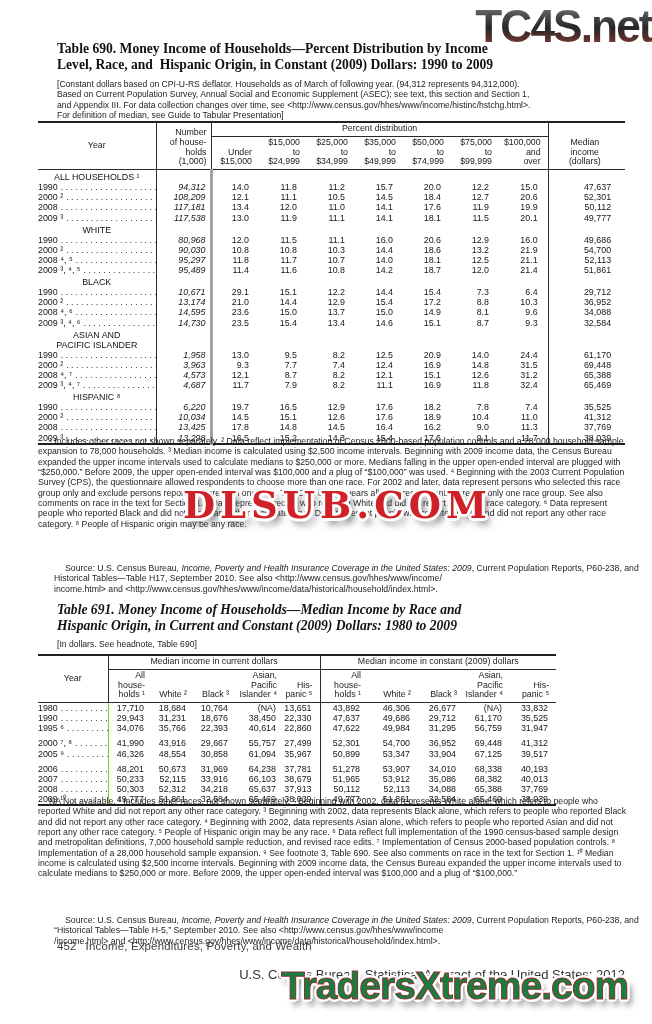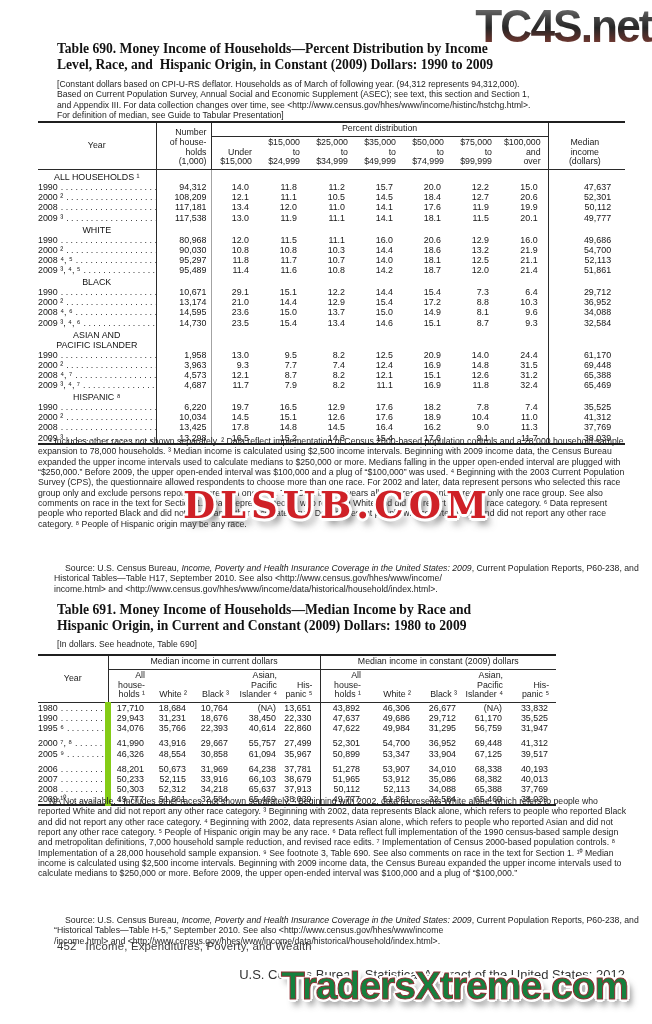--- a/index.html
+++ b/index.html
@@ -24,24 +24,24 @@
           white-space:pre-line;padding:1px 7px 2px 0;text-align:right;color:#1b1b1b;}
   .tbl thead{border-bottom:1px solid #2a2a2a;}
   th.h-year{text-align:center;vertical-align:middle;padding:0;}
   th.h-span{text-align:center;border-bottom:1px solid #2a2a2a;padding:1px 0 2px 0;vertical-align:top;}
   th.h-med{text-align:center;padding:1px 4px 2px 0;}
   th.h-hh{padding-right:4px;}
   .vr{border-right:1px solid #2a2a2a;}
   .tbl td{font-size:8.9px;line-height:10.1px;padding:0 10px 0 0;text-align:right;color:#161616;}
   .t690 tbody td:first-child, .t691 tbody td:first-child{text-align:left;padding:0;}
   .t690 tbody td:nth-child(1), .t690 thead .c-year{border-right:1px solid #2a2a2a;}
-  .t690 tbody td:nth-child(2){border-right:1px solid #a3a3a3;padding-right:4px;}
+  .t690 tbody td:nth-child(2){border-right:3px solid #a3a3a3;padding-right:4px;font-style:italic;}
   .t690 tbody td:nth-child(9){border-right:1px solid #2a2a2a;}
   .t690 tbody td:last-child{padding-right:14px;}
-  .t691 tbody td:nth-child(1){border-right:6px solid #84cc16;}
+  .t691 tbody td:nth-child(1){border-right:1px solid #84cc16;}
   .t691 tbody td:nth-child(6){border-right:1px solid #2a2a2a;}
   .t691 tbody td{padding-right:8px;}
   td.sec{text-align:center !important;white-space:pre-line;padding:2px 0 0 0 !important;color:#111;}
   tr.srow td{padding-top:2px;}
   tr.gap td{height:5px;padding:0;}
   .yrw{display:flex;align-items:baseline;}
   .yrw .dots{flex:1;overflow:hidden;white-space:nowrap;margin-left:3px;color:#2a2a2a;}
 
   
   .fn{font-size:8.7px;line-height:10.35px;text-indent:11px;color:#1e1e1e;}
@@ -545,21 +545,21 @@
         <td>38,039</td>
       </tr>
     </tbody>
 </table>
 
 <div class="abs fn" style="left:38px;top:436px;width:589px;">¹ Includes other races not shown separately. ² Data reflect implementation of Census 2000-based population controls and a 28,000 household sample expansion to 78,000 households. ³ Median income is calculated using $2,500 income intervals. Beginning with 2009 income data, the Census Bureau expanded the upper income intervals used to calculate medians to $250,000 or more. Medians falling in the upper open-ended interval are plugged with “$250,000.” Before 2009, the upper open-ended interval was $100,000 and a plug of “$100,000” was used. ⁴ Beginning with the 2003 Current Population Survey (CPS), the questionnaire allowed respondents to choose more than one race. For 2002 and later, data represent persons who selected this race group only and exclude persons reporting more than one race. The CPS in prior years allowed respondents to report only one race group. See also comments on race in the text for Section 1. ⁵ Data represent people who reported White and did not report any other race category. ⁶ Data represent people who reported Black and did not report any other race category. ⁷ Data represent people who reported Asian and did not report any other race category. ⁸ People of Hispanic origin may be any race.</div>
 
 <p class="abs src" style="left:38px;top:547px;width:589px;"><span>Source: U.S. Census Bureau, </span><span class="it">Income, Poverty and Health Insurance Coverage in the United States: 2009</span><span>, Current Population Reports, P60-238, and Historical Tables—Table H17, September 2010. See also &lt;http://www.census.gov/hhes/www/income/
 income.html&gt; and &lt;http://www.census.gov/hhes/www/income/data/historical/household/index.html&gt;.</span></p>
 
-<h1 class="abs t-title" style="left:57px;top:602px;width:560px;">Table 691. Money Income of Households—Median Income by Race and
+<h1 class="abs t-title" style="left:57px;top:602px;width:560px;font-style:italic;">Table 691. Money Income of Households—Median Income by Race and
 Hispanic Origin, in Current and Constant (2009) Dollars: 1980 to 2009</h1>
 
 <div class="abs headnote" style="left:57px;top:639px;width:560px;">[In dollars. See headnote, Table 690]</div>
 
 <table class="abs tbl t691" style="left:38px;top:654px;width:518px;">
   <colgroup>
     <col style="width:70px">
     <col style="width:44px">
       <col style="width:42px">
       <col style="width:42px">

